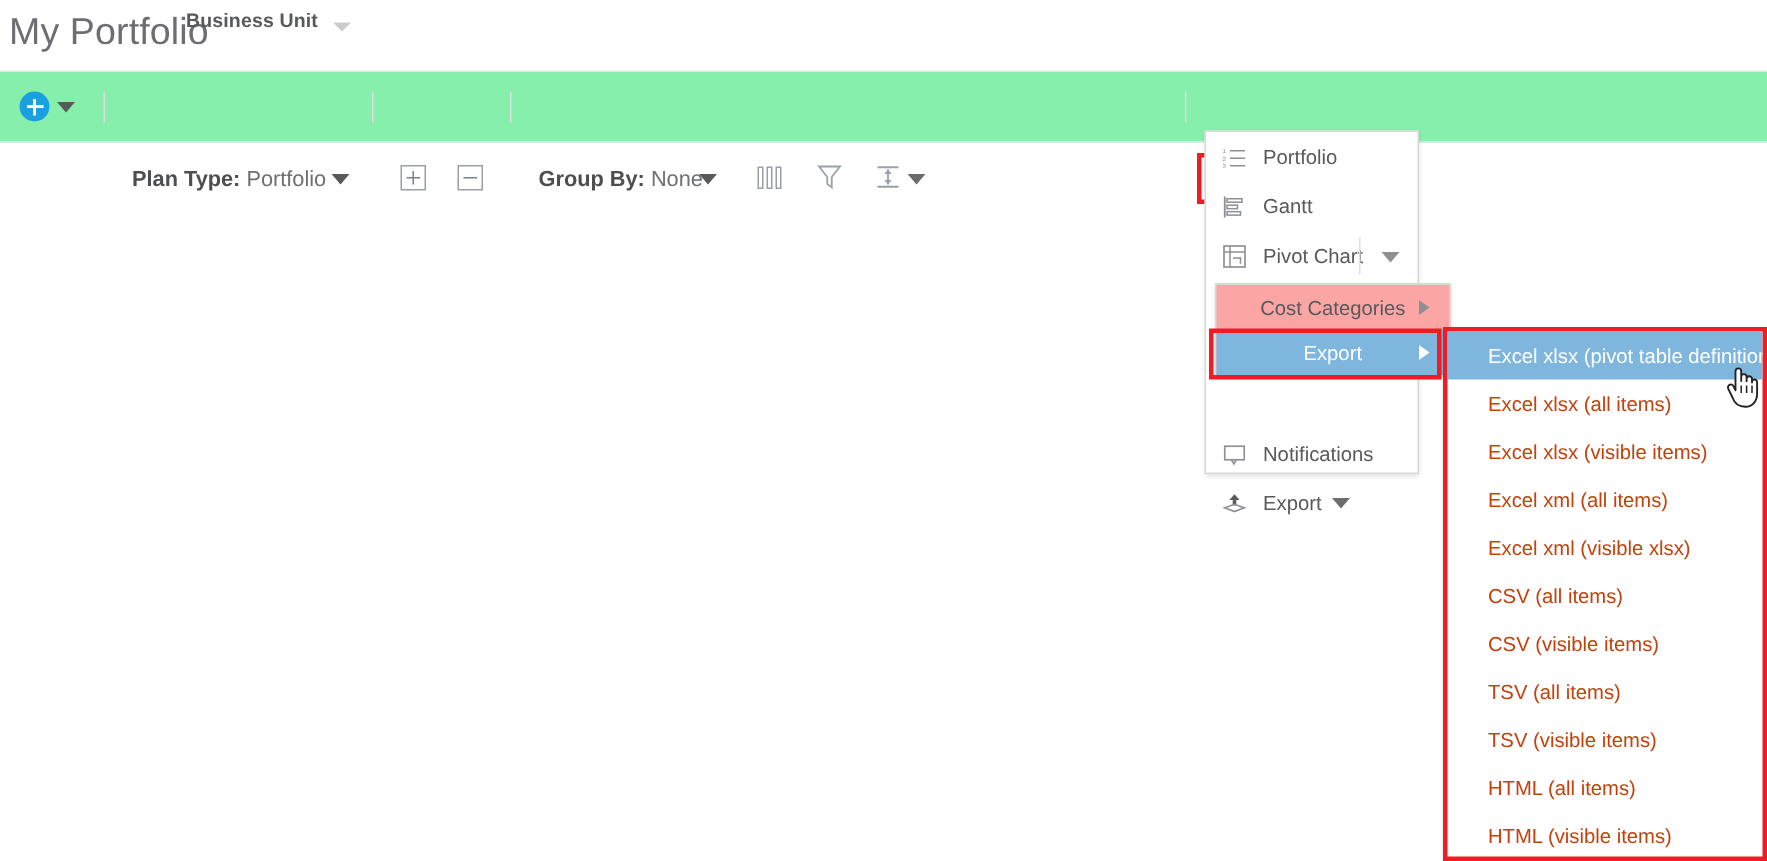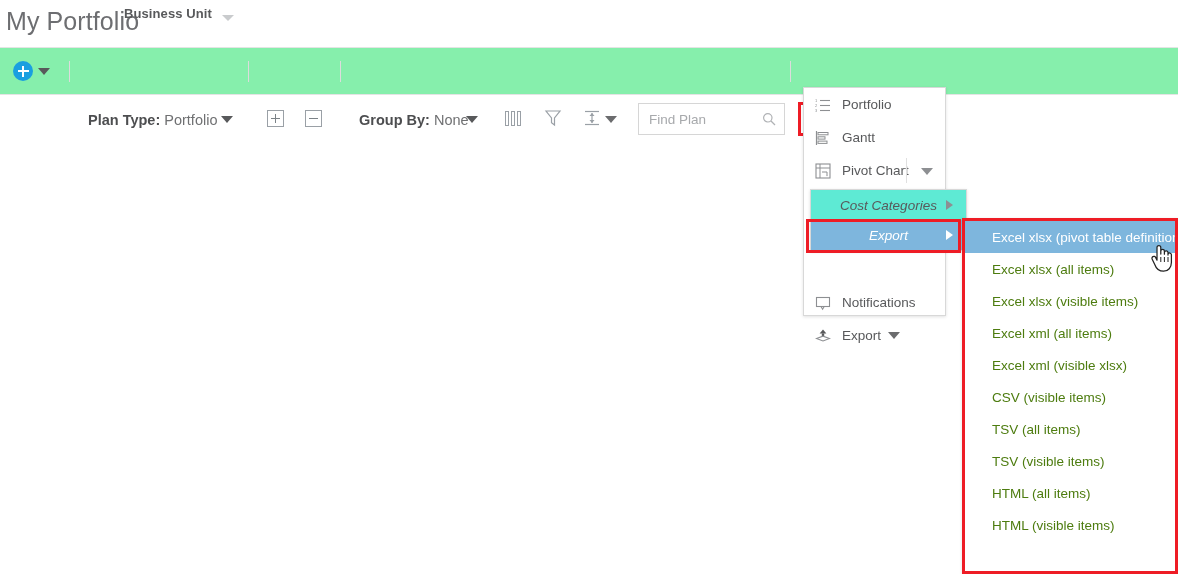--- a/index.html
+++ b/index.html
@@ -154,25 +154,24 @@
     position: absolute; right: 12px; top: 14px;
     width: 0; height: 0;
     border-left: 6px solid transparent;
     border-right: 6px solid transparent;
     border-top: 7px solid #8d8f92;
   }
 
   
   .menu-sub1 {
     position: absolute; left: 810px; top: 189px; width: 157px; height: 62px;
-    background: #5eead4;
+    background: #fca5a5;
     border: 1px solid #d8d8d8;
     box-shadow: 0 1px 3px rgba(0,0,0,.12);
     z-index: 5;
-    font-style: italic;
   }
   .sub-item {
     position: relative; height: 30px;
     display: flex; align-items: center; justify-content: center;
     font-size: 13.5px; color: #58595b;
   }
   .sub-item.sel {
     background: #7eb6dd; color: #ffffff;
   }
   .sub-arrow {
@@ -195,21 +194,21 @@
     background: #ffffff;
     border: 3px solid #ee1c25;
     box-shadow: 0 1px 3px rgba(0,0,0,.12);
     z-index: 6;
     overflow: hidden;
   }
   .ei {
     height: 32px;
     display: flex; align-items: center;
     padding-left: 27px;
-    font-size: 13.5px; color: #4d7c0f;
+    font-size: 13.5px; color: #c2410c;
     white-space: nowrap;
   }
   .ei.sel { background: #7eb6dd; color: #ffffff; }
 
   .cursor-hand {
     position: absolute; left: 1148px; top: 243px; width: 26px; height: 30px; z-index: 20;
   }
 </style>
 </head>
 <body>
@@ -266,29 +265,20 @@
       <svg width="18" height="18" viewBox="0 0 18 18">
         <line x1="2" y1="2.5" x2="16" y2="2.5" stroke="#9aa0a6" stroke-width="1.2"></line>
         <line x1="2" y1="15.5" x2="16" y2="15.5" stroke="#9aa0a6" stroke-width="1.2"></line>
         <line x1="9" y1="4" x2="9" y2="14" stroke="#9aa0a6" stroke-width="1.2"></line>
         <path d="M9 4 L6.5 7 L11.5 7 Z" fill="#9aa0a6"></path>
         <path d="M9 14 L6.5 11 L11.5 11 Z" fill="#9aa0a6"></path>
       </svg>
     </div>
     <div class="caret-gray rowh-caret"></div>
 
-    <div class="search-box">
-      <input type="text" placeholder="Find Plan" style="">
-      <span class="search-icon">
-        <svg width="14" height="14" viewBox="0 0 14 14">
-          <circle cx="5.8" cy="5.8" r="4.2" fill="none" stroke="#b0b2b5" stroke-width="1.2"></circle>
-          <line x1="9" y1="9" x2="13" y2="13" stroke="#b0b2b5" stroke-width="1.2"></line>
-        </svg>
-      </span>
-    </div>
 
     <div class="divider" style="left:790px;"></div>
 
     <div class="ellipsis-btn">
       <span class="ellipsis-dots">
         <i></i>
         <i></i>
         <i></i>
       </span>
     </div>
@@ -373,20 +363,21 @@
     </div>
   </div>
   <div class="hl-export"></div>
 
   <div class="menu-export">
     <div class="ei sel">Excel xlsx (pivot table definition)</div>
     <div class="ei">Excel xlsx (all items)</div>
     <div class="ei">Excel xlsx (visible items)</div>
     <div class="ei">Excel xml (all items)</div>
     <div class="ei">Excel xml (visible xlsx)</div>
+    <div class="ei">CSV (all items)</div>
     <div class="ei">CSV (visible items)</div>
     <div class="ei">TSV (all items)</div>
     <div class="ei">TSV (visible items)</div>
     <div class="ei">HTML (all items)</div>
     <div class="ei">HTML (visible items)</div>
   </div>
 
   <div class="cursor-hand">
     <svg width="26" height="30" viewBox="0 0 26 30">
       <path d="M9 12 L9 4.5 A1.9 1.9 0 0 1 12.8 4.5 L12.8 11 L12.8 8.2 A1.8 1.8 0 0 1 16.4 8.2 L16.4 11.2 L16.4 9.6 A1.8 1.8 0 0 1 20 9.6 L20 12 L20 11 A1.8 1.8 0 0 1 23.4 11.6 L23.4 19.5 C23.4 24.5 20.2 28.2 15.6 28.2 C11 28.2 8.2 25.6 7 22 L4.2 16.2 A1.9 1.9 0 0 1 7.6 14.4 L9 17.2 Z" fill="#ffffff" stroke="#222222" stroke-width="1.25" stroke-linejoin="round"></path>

